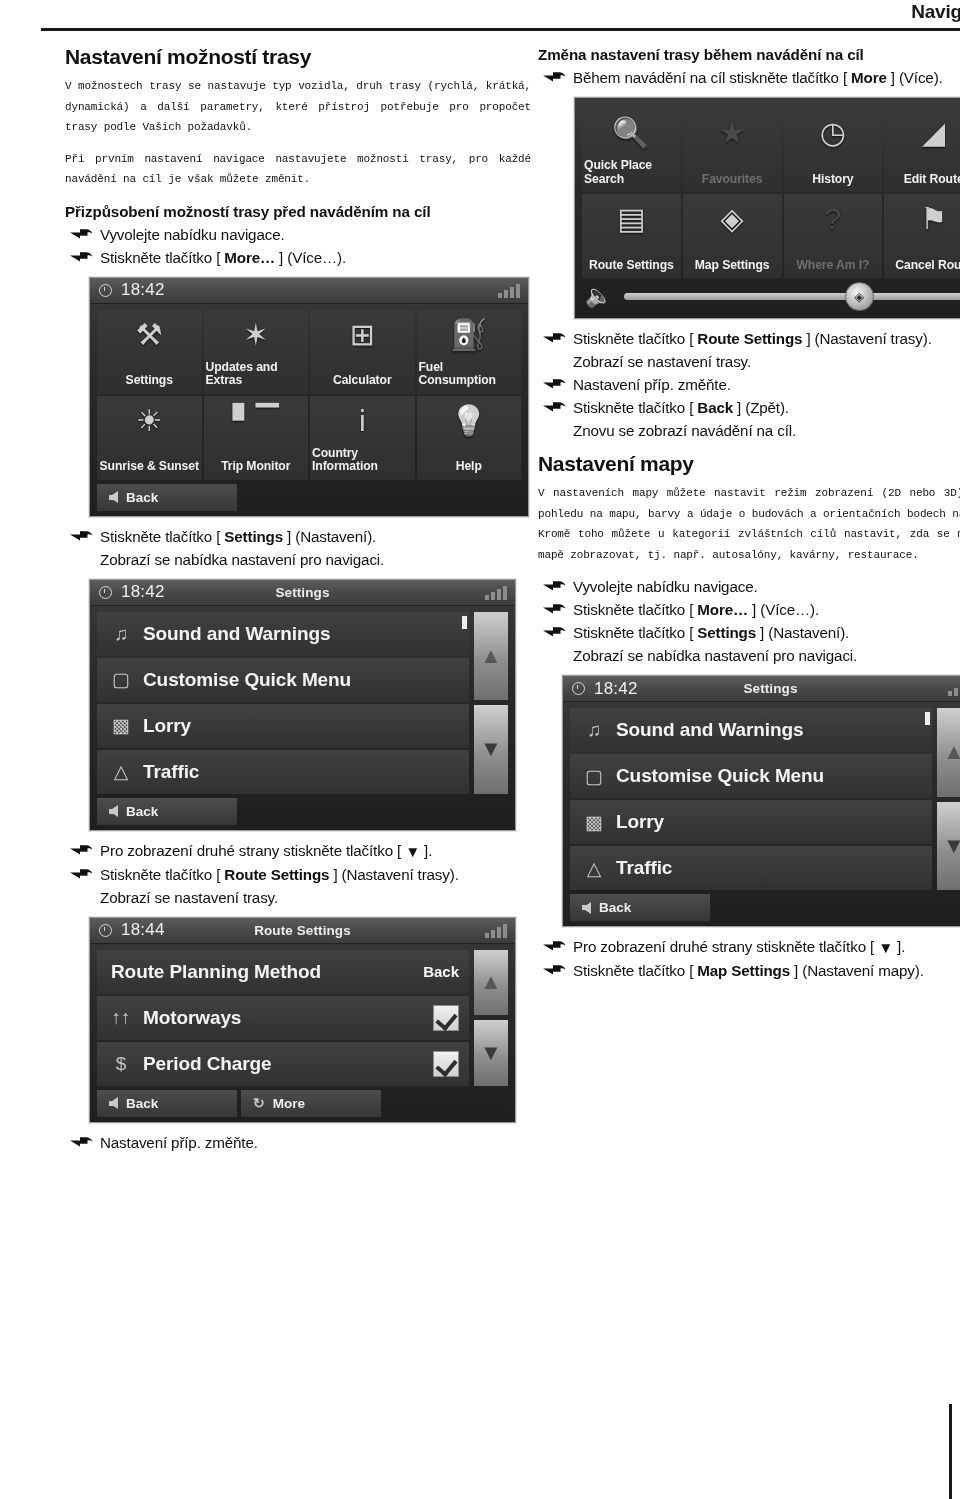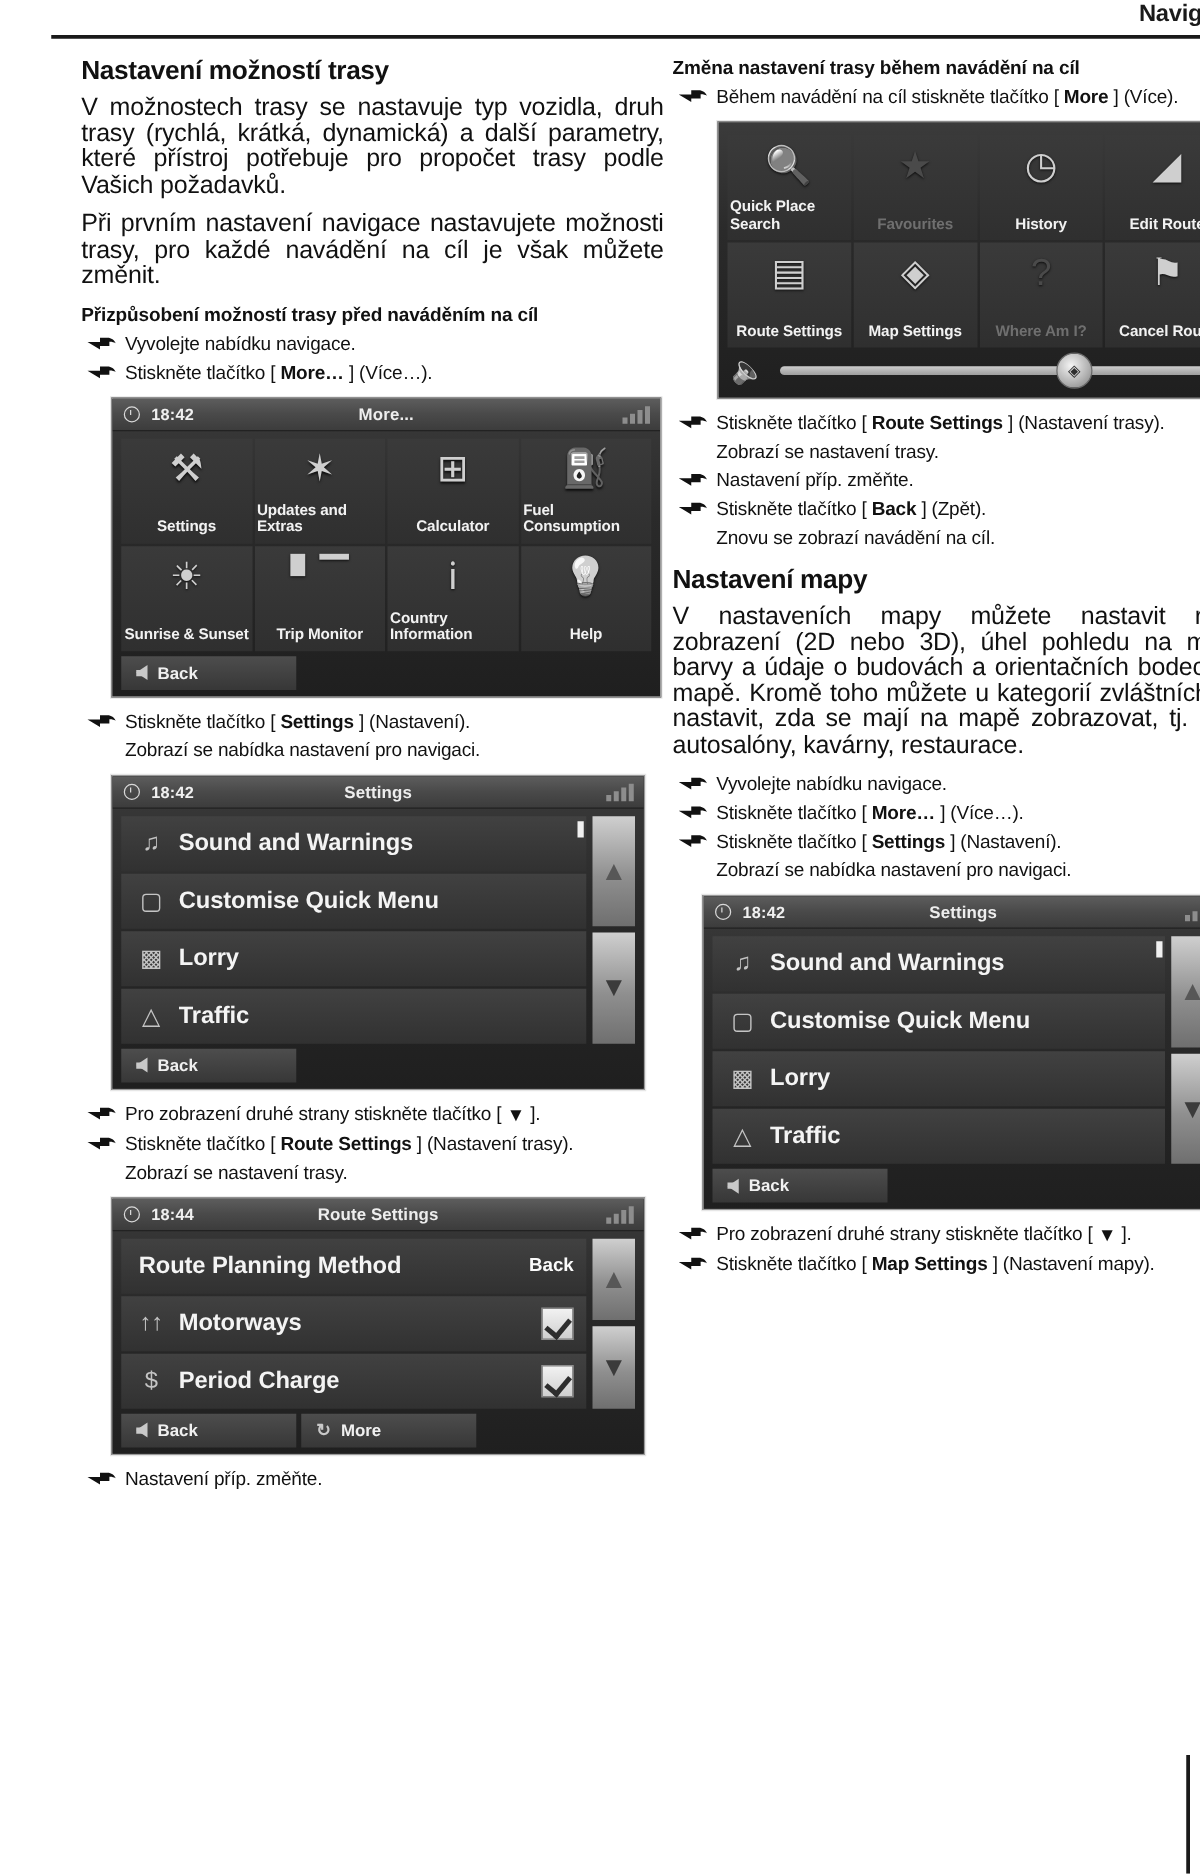--- a/index.html
+++ b/index.html
@@ -35,23 +35,24 @@
 
   h2.sec {
     font-size: 21px; font-weight: bold; line-height: 26px;
     letter-spacing: -0.3px; margin-bottom: 6px; color: #111;
   }
   h3.sub {
     font-size: 15.2px; font-weight: bold; line-height: 21px;
     letter-spacing: -0.1px; margin-top: 10px; margin-bottom: 2px; color: #111;
   }
   p.body {
-    font-size: 20px; line-height: 20.5px; letter-spacing: -0.15px;
+    font-size: 11px; line-height: 20.5px; letter-spacing: -0.15px;
     margin-bottom: 11px; color: #111; text-align: justify;
     hyphens: manual;
+    font-family: Liberation Mono, monospace;
   }
 
   
   .bul {
     position: relative; padding-left: 35px;
     font-size: 15.2px; line-height: 21px; letter-spacing: -0.15px;
     margin-bottom: 2px; color: #111;
   }
   .bul.just { text-align: justify; }
   .bul .hand {
@@ -92,21 +93,21 @@
   }
   .titlebar .clockico {
     width: 13px; height: 13px; border-radius: 50%;
     border: 1.6px solid #d8d8d8; margin-left: 9px; position: relative;
   }
   .titlebar .clockico:after {
     content: ""; position: absolute; left: 4px; top: 2px;
     width: 1.4px; height: 4px; background: #d8d8d8;
   }
   .titlebar .time {
-    margin-left: 9px; font-size: 13px; font-weight: bold; color: #f0f0f0;
+    margin-left: 9px; font-size: 17px; font-weight: normal; color: #f0f0f0;
     letter-spacing: 0.2px;
   }
   .titlebar .ttl {
     position: absolute; left: 0; right: 0; text-align: center;
     font-size: 13.5px; font-weight: bold; color: #ededed; letter-spacing: 0.1px;
   }
   .titlebar .bars {
     position: absolute; right: 8px; bottom: 5px; display: flex;
     align-items: flex-end; gap: 2px;
   }
@@ -277,21 +278,20 @@
           </svg>
       </span>
       <span>Stiskněte tlačítko [ </span><b>More…</b><span> ] (Více…).</span>
     </div>
 
     <div class="shot w440">
       <div class="shot-bg"></div>
       <div class="titlebar">
         <span class="clockico"></span>
         <span class="time">18:42</span>
-        <span class="ttl">More...</span>
         <span class="bars">
             <i></i>
             <i></i>
             <i></i>
             <i></i>
           </span>
       </div>
       <div class="tilegrid">
         <div class="tile">
           <span class="glyph">⚒</span>

